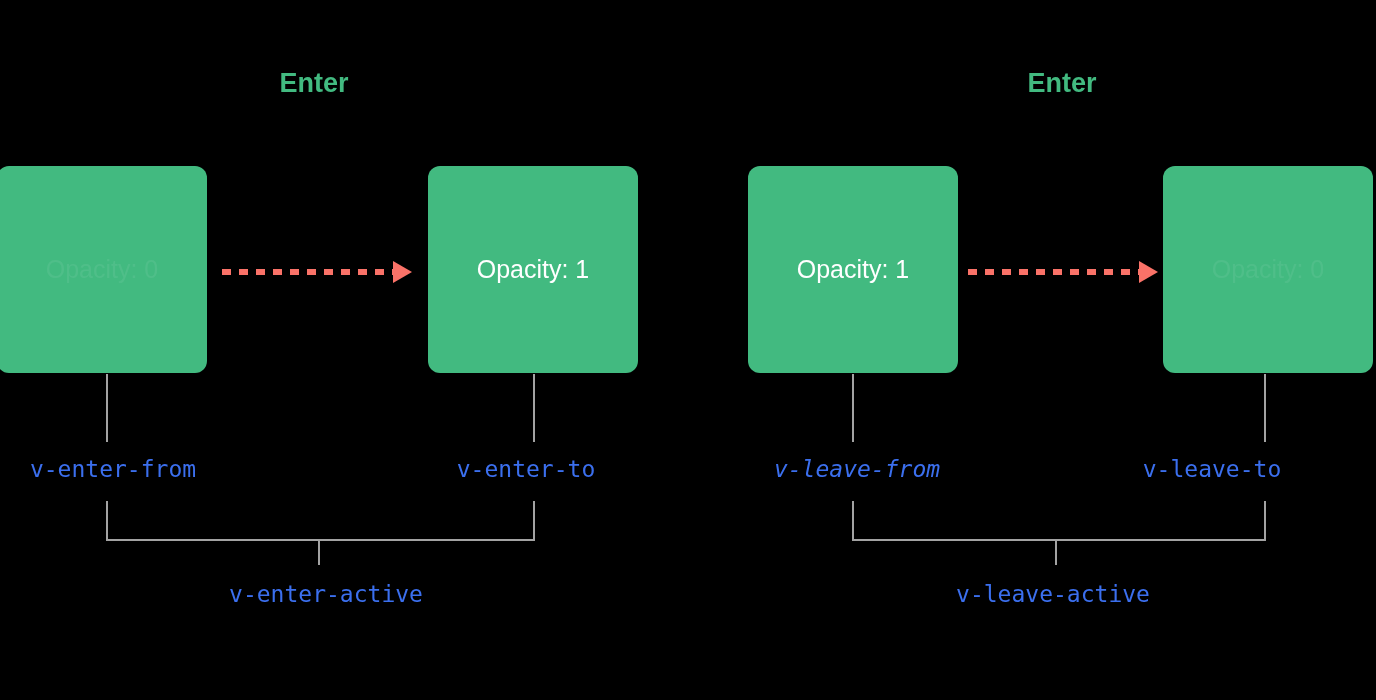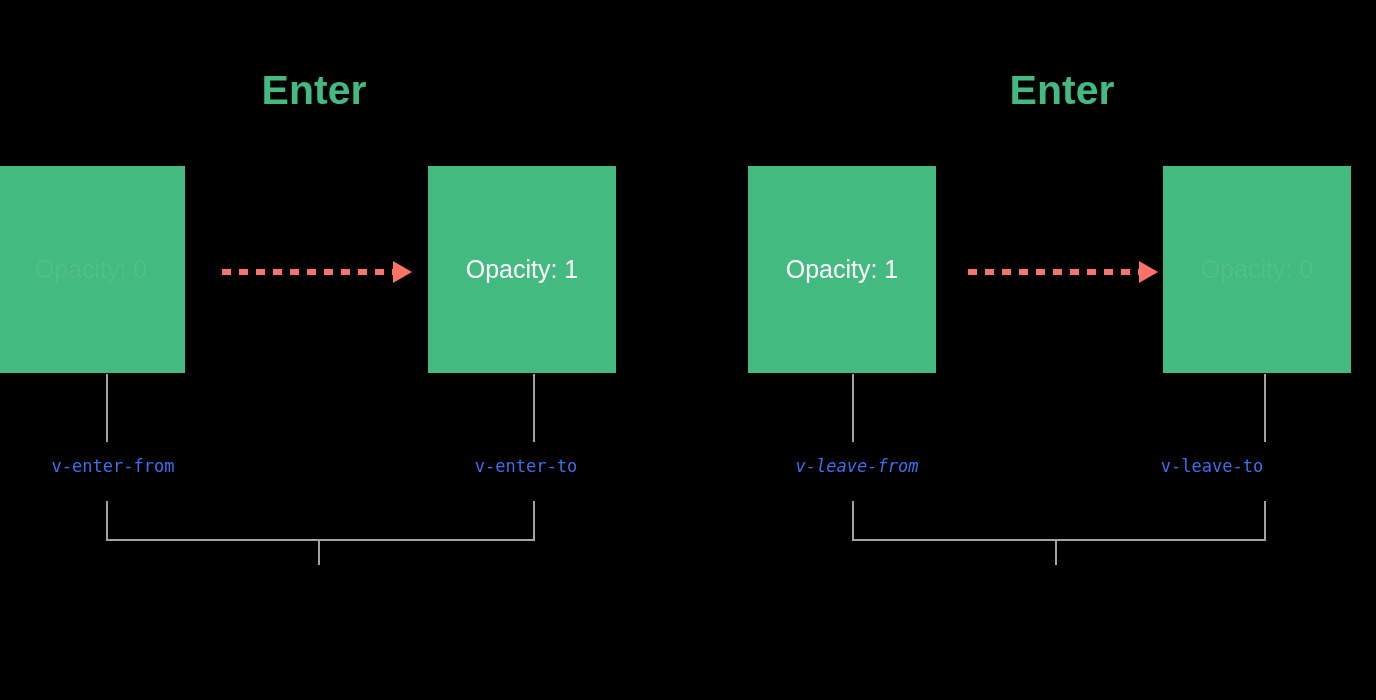--- a/index.html
+++ b/index.html
@@ -17,37 +17,38 @@
     height: 700px;
     background: #000000;
     overflow: hidden;
   }
 
   
   .section-title {
     position: absolute;
     font-family: "Liberation Sans", sans-serif;
     font-weight: bold;
-    font-size: 41px;
+    font-size: 27px;
     line-height: 1;
     color: #42BA80;
     white-space: nowrap;
     transform: translateX(-50%);
     letter-spacing: 0px;
   }
 
   
   .state-box {
     position: absolute;
-    width: 188px;
+    width: 210px;
     height: 207px;
     background: #42BA80;
     display: flex;
     align-items: center;
     justify-content: center;
+    border-radius: 12px;
   }
   .state-box .box-label {
     font-family: "Liberation Sans", sans-serif;
     font-size: 25px;
     color: #ffffff;
     white-space: nowrap;
     line-height: 1;
   }
   .state-box.faded .box-label {
     color: rgba(255, 255, 255, 0.07);
@@ -88,21 +89,21 @@
   .hline {
     position: absolute;
     height: 2px;
     background: #A3A3A3;
   }
 
   
   .class-label {
     position: absolute;
     font-family: "DejaVu Sans Mono", "Liberation Mono", monospace;
-    font-size: 17px;
+    font-size: 23px;
     line-height: 1;
     color: #3B6FEE;
     white-space: nowrap;
   }
   .class-label.center {
     transform: translateX(-50%);
   }
 </style>
 </head>
 <body>
@@ -128,20 +129,21 @@
   <div class="vline" style="left:533px; top:374px; height:68px;"></div>
 
   <div class="class-label center" style="left:113px; top:458px;">v-enter-from</div>
   <div class="class-label center" style="left:526px; top:458px;">v-enter-to</div>
 
   <div class="vline" style="left:106px; top:501px; height:40px;"></div>
   <div class="hline" style="left:106px; top:539px; width:429px;"></div>
   <div class="vline" style="left:533px; top:501px; height:40px;"></div>
   <div class="vline" style="left:318px; top:540px; height:25px;"></div>
 
+  <div class="class-label center" style="left:326px; top:583px;">v-enter-active</div>
 
   <div class="section-title" style="left:1062px; top:70px;">Enter</div>
 
   <div class="state-box" style="left:748px; top:166px;">
     <span class="box-label">Opacity: 1</span>
   </div>
 
   <div class="arrow" style="left:968px; top:262px; width:190px;">
     <span class="shaft"></span>
     <span class="head"></span>
@@ -155,14 +157,15 @@
   <div class="vline" style="left:1264px; top:374px; height:68px;"></div>
 
   <div class="class-label center" style="left:857px; top:458px;font-style:italic;">v-leave-from</div>
   <div class="class-label center" style="left:1212px; top:458px;">v-leave-to</div>
 
   <div class="vline" style="left:852px; top:501px; height:40px;"></div>
   <div class="hline" style="left:852px; top:539px; width:414px;"></div>
   <div class="vline" style="left:1264px; top:501px; height:40px;"></div>
   <div class="vline" style="left:1055px; top:540px; height:25px;"></div>
 
+  <div class="class-label center" style="left:1053px; top:583px;">v-leave-active</div>
 
 </div>
 
 </body></html>

